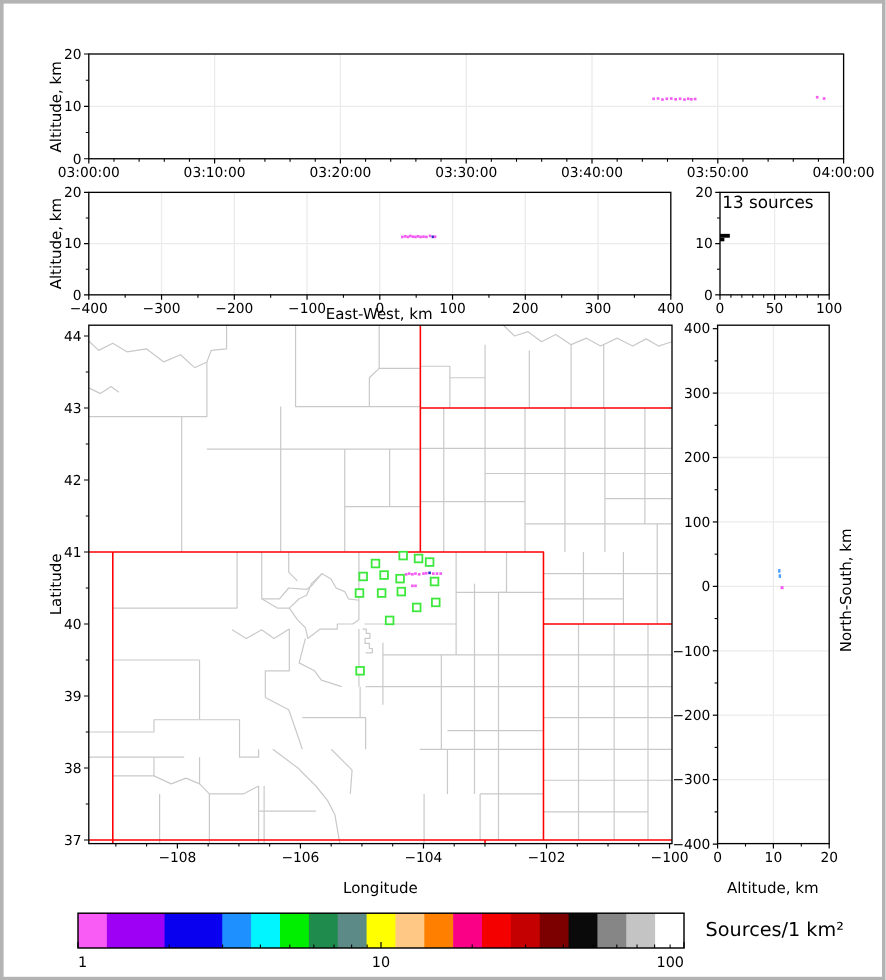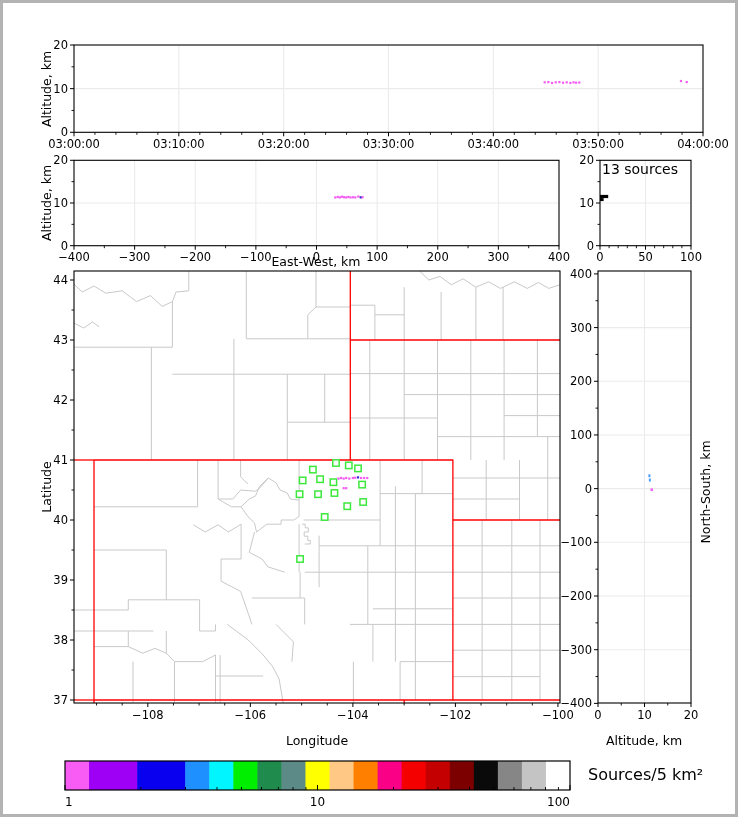--- a/index.html
+++ b/index.html
@@ -454,14 +454,14 @@
 
 
   <div class="lbl axis rot" style="left:43px;top:86px;">Altitude, km</div>
   <div class="lbl axis rot" style="left:43px;top:200px;">Altitude, km</div>
   <div class="lbl axis ctr" style="left:313px;top:258px;text-align:right;">East-West, km</div>
   <div class="lbl ann ctr" style="left:637px;top:166px;">13 sources</div>
   <div class="lbl axis rot" style="left:43px;top:484px;">Latitude</div>
   <div class="lbl axis ctr" style="left:314px;top:737px;">Longitude</div>
   <div class="lbl axis ctr" style="left:641px;top:737px;">Altitude, km</div>
   <div class="lbl axis rot" style="left:702px;top:489px;">North-South, km</div>
-  <div class="lbl cblbl" style="left:585px;top:762px;">Sources/5 km²</div>
+  <div class="lbl cblbl" style="left:585px;top:762px;">Sources/1 km²</div>
 </div>
 
 </body></html>

